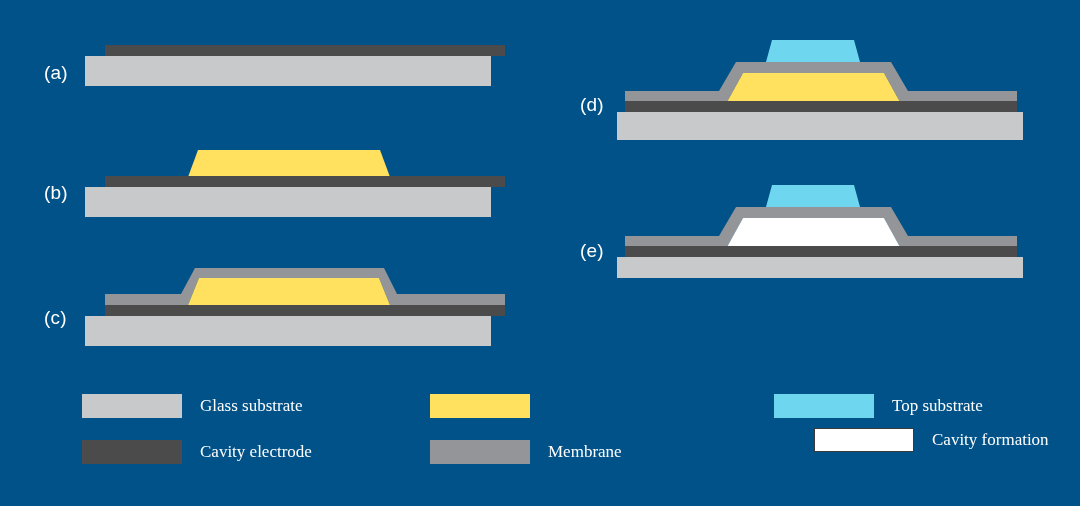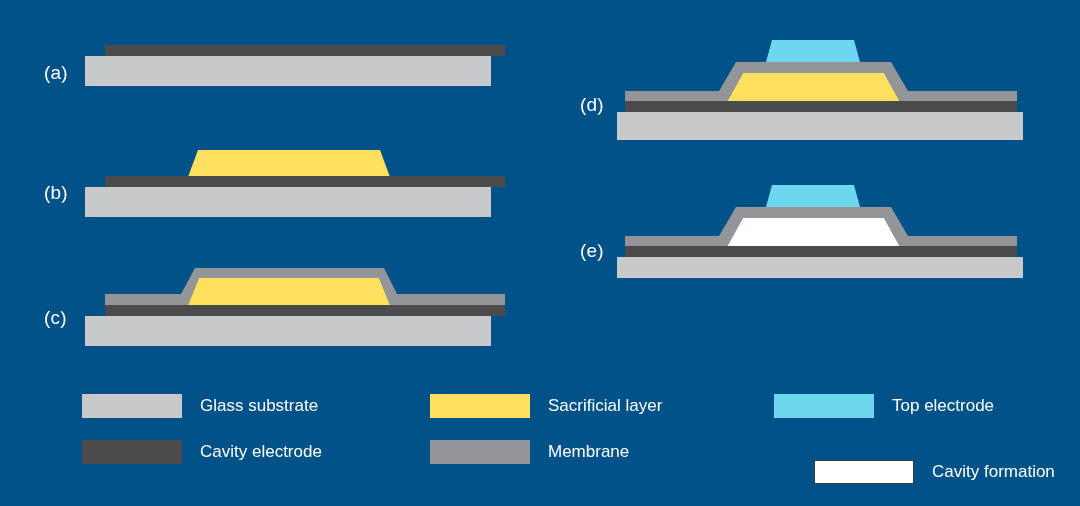--- a/index.html
+++ b/index.html
@@ -36,21 +36,21 @@
   .legend-swatch {
     width: 100px;
     height: 24px;
     flex: 0 0 auto;
   }
   .legend-text {
     color: #ffffff;
     font-size: 17px;
     margin-left: 18px;
     white-space: nowrap;
-    font-family: Liberation Sans, sans-serif;
+    font-family: Liberation Serif, serif;
   }
   svg { display: block; }
 </style>
 </head>
 <body>
 
 <div id="stage">
 
   <div class="panel-label" style="left:44px; top:62px;">(a)</div>
 
@@ -120,31 +120,30 @@
     <div class="legend-text">Glass substrate</div>
   </div>
 
   <div class="legend-row" style="left:82px; top:440px;">
     <div class="legend-swatch" style="background:#4b4b4b;"></div>
     <div class="legend-text">Cavity electrode</div>
   </div>
 
   <div class="legend-row" style="left:430px; top:394px;">
     <div class="legend-swatch" style="background:#ffe05f;"></div>
-    <div class="legend-text">Sacrificial layer</div>
   </div>
 
   <div class="legend-row" style="left:430px; top:440px;align-items:center;">
     <div class="legend-swatch" style="background:#939598;"></div>
     <div class="legend-text">Membrane</div>
   </div>
 
   <div class="legend-row" style="left:774px; top:394px;">
     <div class="legend-swatch" style="background:#6ed7ef;"></div>
-    <div class="legend-text">Top electrode</div>
+    <div class="legend-text">Top substrate</div>
   </div>
 
-  <div class="legend-row" style="left:774px; top:460px;padding-left:40px;">
+  <div class="legend-row" style="left:774px; top:428px;padding-left:40px;">
     <div class="legend-swatch" style="background:#ffffff; border:1px solid #3a3a3a; box-sizing:border-box;"></div>
     <div class="legend-text">Cavity formation</div>
   </div>
 
 </div>
 
 </body></html>

